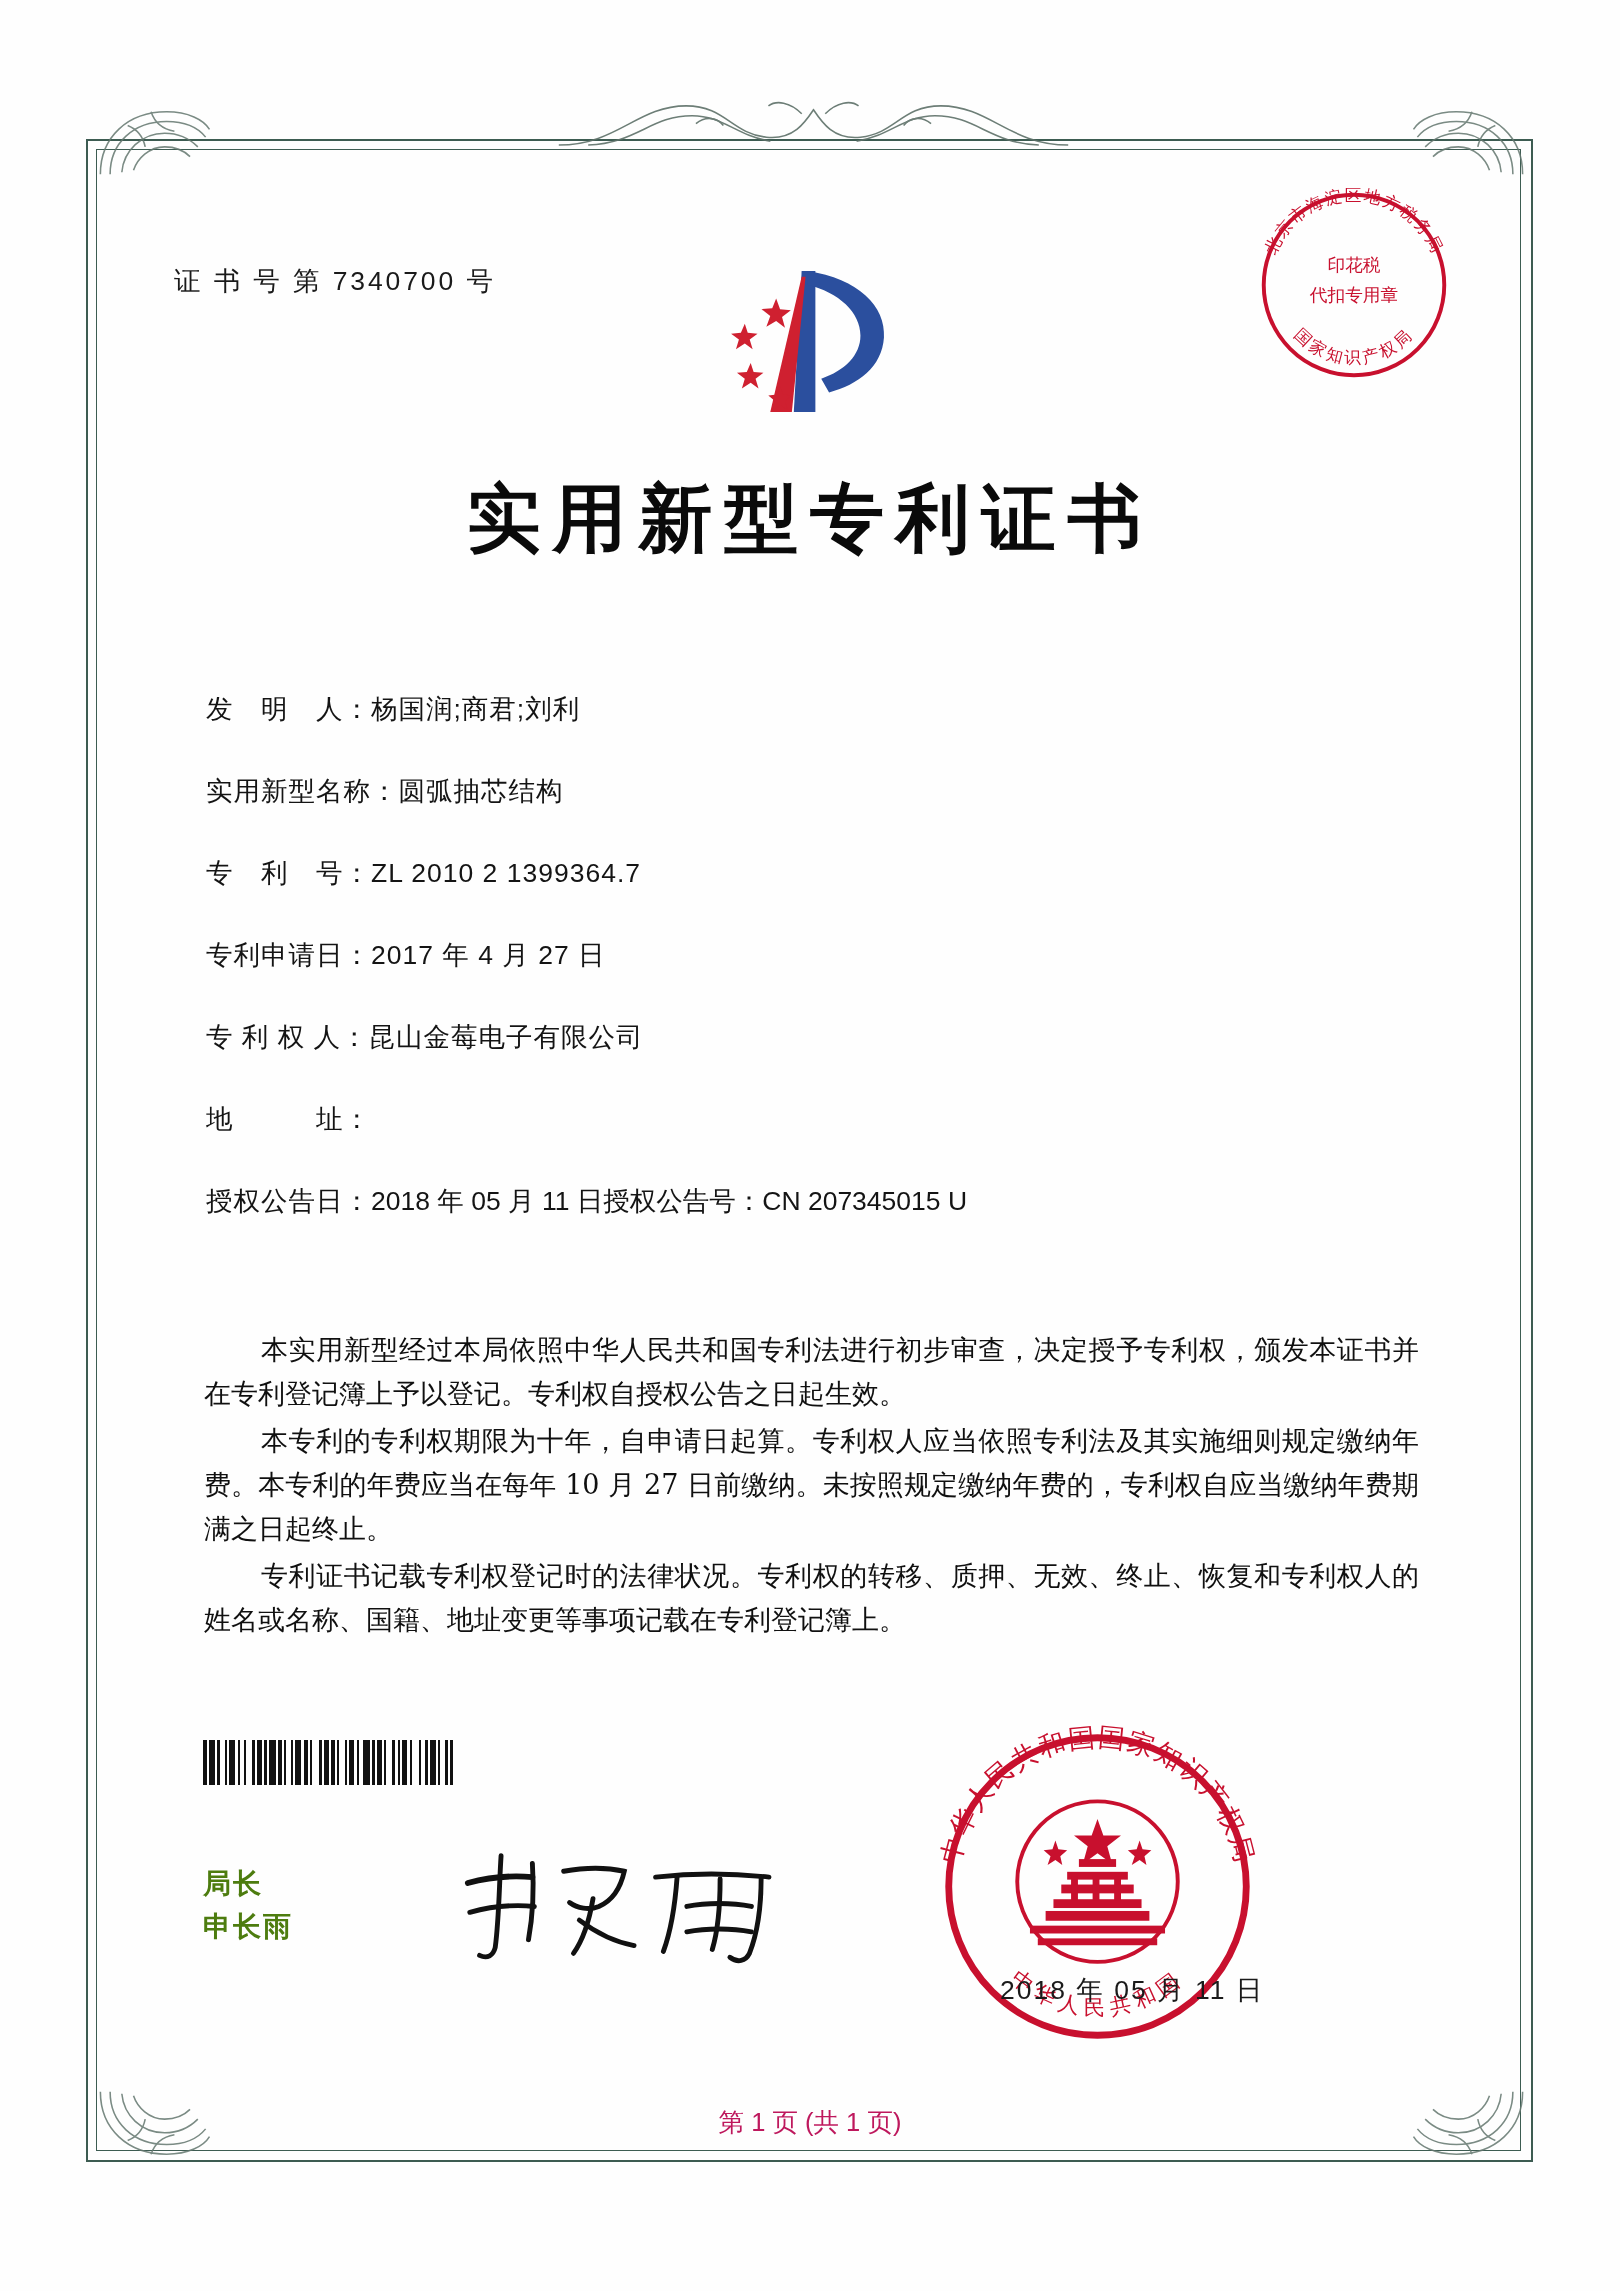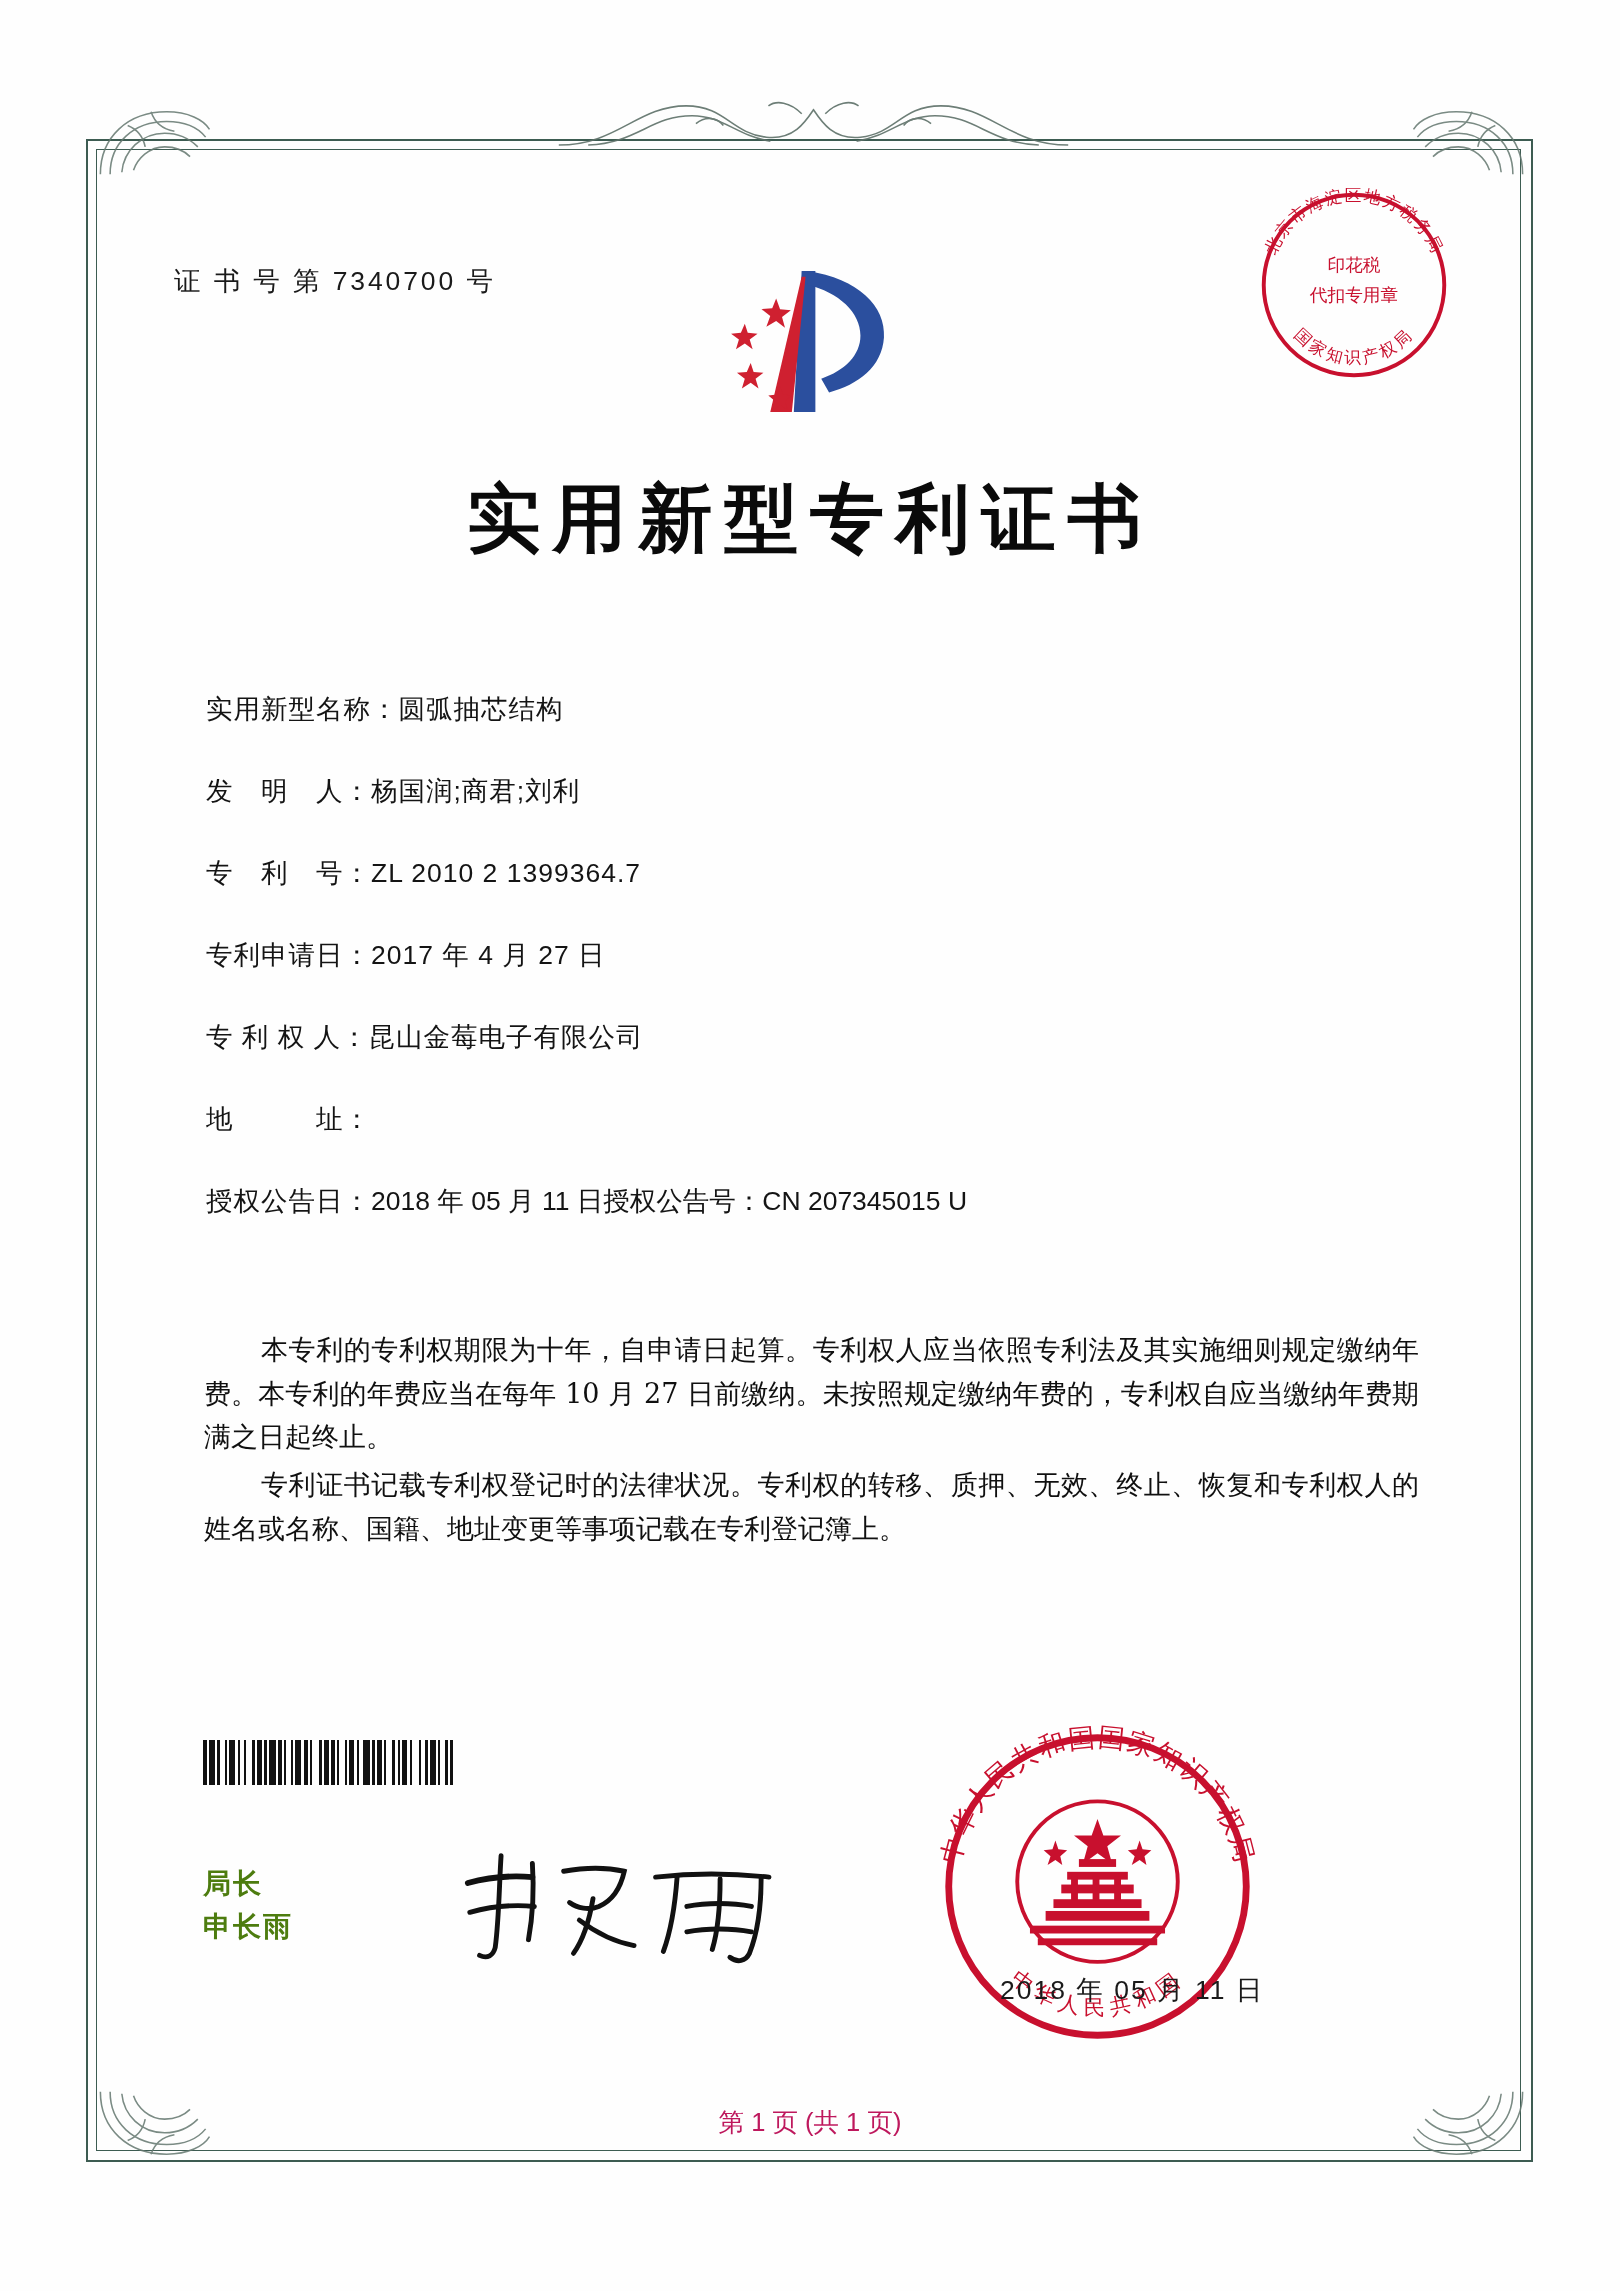--- a/index.html
+++ b/index.html
@@ -303,26 +303,26 @@
       </text>
       <text x="106" y="92" font-size="18" fill="#c8102e" text-anchor="middle" font-family="'DejaVu Serif',serif">印花税</text>
       <text x="106" y="122" font-size="18" fill="#c8102e" text-anchor="middle" font-family="'DejaVu Serif',serif">代扣专用章</text>
     </svg>
   </div>
 
   <div class="main-title">实用新型专利证书</div>
 
   <div class="fields">
     <div class="field-row">
+      <span class="field-label">发　明　人：</span>
+      <span class="field-value">杨国润;商君;刘利</span>
+    </div>
+    <div class="field-row">
       <span class="field-label">实用新型名称：</span>
       <span class="field-value">圆弧抽芯结构</span>
-    </div>
-    <div class="field-row">
-      <span class="field-label">发　明　人：</span>
-      <span class="field-value">杨国润;商君;刘利</span>
     </div>
     <div class="field-row">
       <span class="field-label">专　利　号：</span>
       <span class="field-value">ZL 2010 2 1399364.7</span>
     </div>
     <div class="field-row">
       <span class="field-label">专利申请日：</span>
       <span class="field-value">2017 年 4 月 27 日</span>
     </div>
     <div class="field-row">
@@ -334,20 +334,21 @@
     </div>
     <div class="field-row two-col">
       <span class="field-label">授权公告日：</span>
       <span>2018 年 05 月 11 日</span>
       <span class="col-b">授权公告号：</span>
       <span>CN 207345015 U</span>
     </div>
   </div>
 
   <div class="paragraphs">
+    <p>本实用新型经过本局依照中华人民共和国专利法进行初步审查，决定授予专利权，颁发本证书并在专利登记簿上予以登记。专利权自授权公告之日起生效。</p>
     <p>本专利的专利权期限为十年，自申请日起算。专利权人应当依照专利法及其实施细则规定缴纳年费。本专利的年费应当在每年 10 月 27 日前缴纳。未按照规定缴纳年费的，专利权自应当缴纳年费期满之日起终止。</p>
     <p>专利证书记载专利权登记时的法律状况。专利权的转移、质押、无效、终止、恢复和专利权人的姓名或名称、国籍、地址变更等事项记载在专利登记簿上。</p>
   </div>
 
   <div class="barcode" id="barcode">
       <i style="width: 3.9px;"></i>
       <i style="width: 2px; background: transparent;"></i>
       <i style="width: 5.9px;"></i>
       <i style="width: 2px; background: transparent;"></i>
       <i style="width: 2.9px;"></i>

